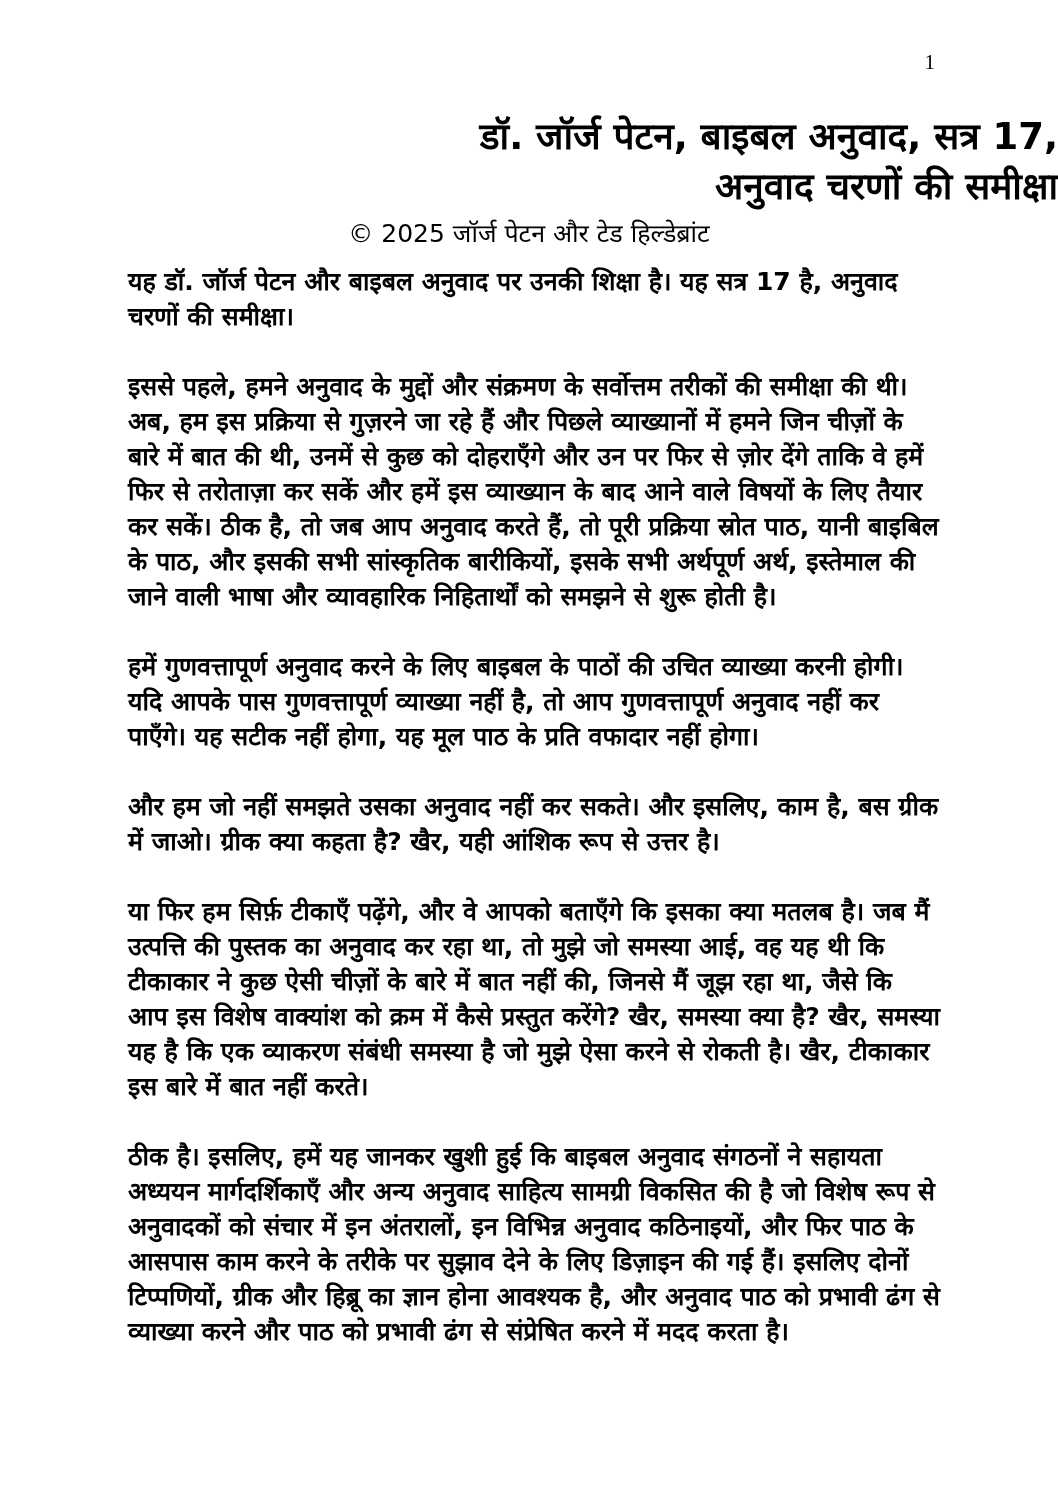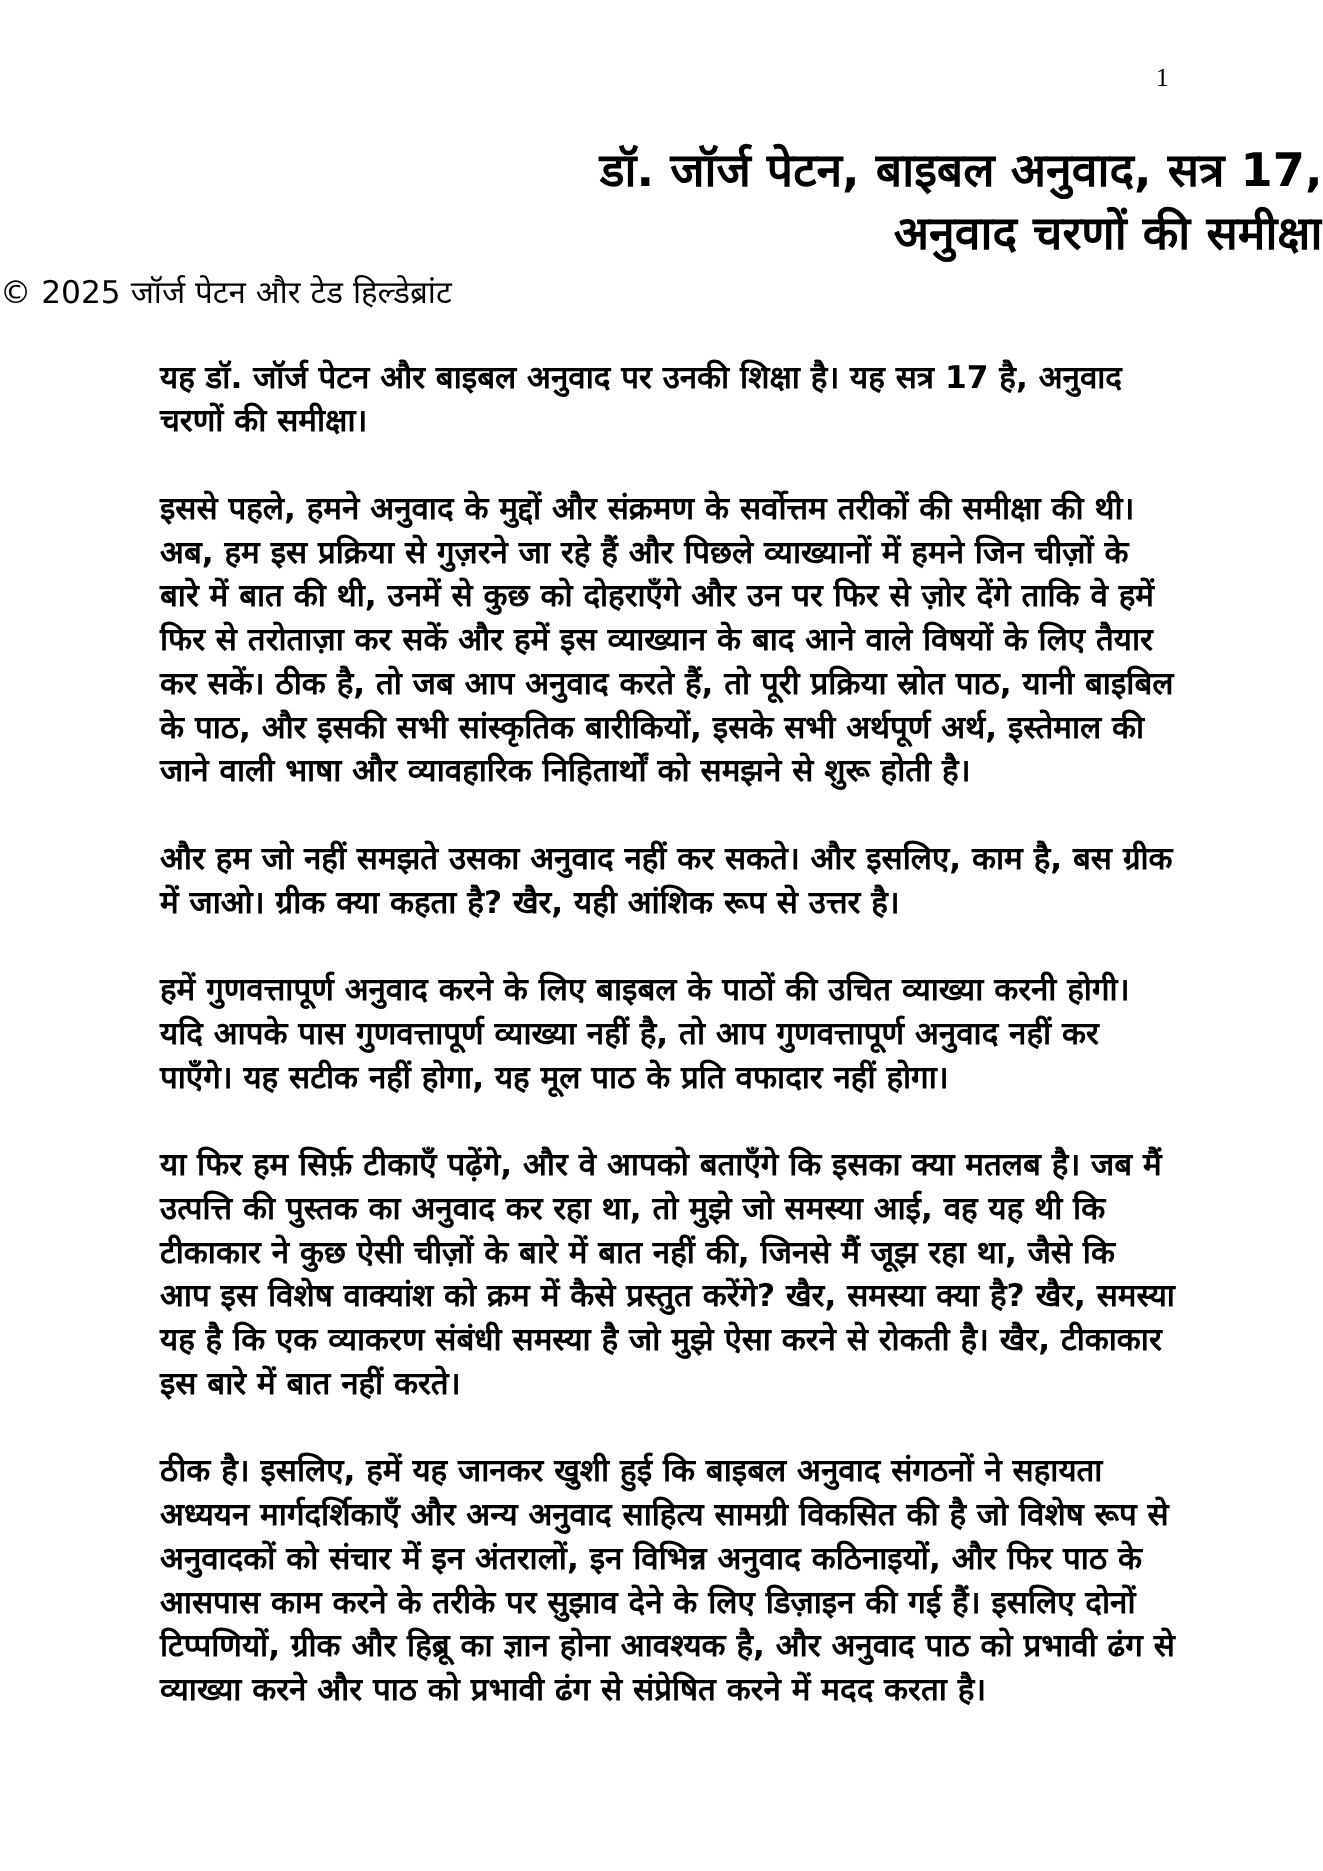--- a/index.html
+++ b/index.html
@@ -29,28 +29,28 @@
   .title-block {
     margin-top: 112px;
     text-align: right;
     font-weight: 700;
     font-size: 37px;
     line-height: 50px;
     color: #000000;
   }
   .copyright {
     margin-top: 6px;
-    text-align: left;
+    text-align: center;
     font-weight: 400;
     font-size: 25px;
     line-height: 32px;
     color: #000000;
   }
   .content {
-    margin: 34px 118px 0 128px;
+    margin: 14px 118px 0 128px;
     text-align: left;
   }
   .content p {
     margin: 0 0 35px 0;
     font-size: 25px;
     line-height: 35px;
     font-weight: 600;
     color: #000000;
     text-align: left;
   }
@@ -65,19 +65,19 @@
   <div class="title-block">
     <div>डॉ. जॉर्ज पेटन, बाइबल अनुवाद, सत्र 17,</div>
     <div>अनुवाद चरणों की समीक्षा</div>
   </div>
 
   <div class="copyright">© 2025 जॉर्ज पेटन और टेड हिल्डेब्रांट</div>
 
   <div class="content">
     <p>यह डॉ. जॉर्ज पेटन और बाइबल अनुवाद पर उनकी शिक्षा है। यह सत्र 17 है, अनुवाद चरणों की समीक्षा।</p>
     <p>इससे पहले, हमने अनुवाद के मुद्दों और संक्रमण के सर्वोत्तम तरीकों की समीक्षा की थी। अब, हम इस प्रक्रिया से गुज़रने जा रहे हैं और पिछले व्याख्यानों में हमने जिन चीज़ों के बारे में बात की थी, उनमें से कुछ को दोहराएँगे और उन पर फिर से ज़ोर देंगे ताकि वे हमें फिर से तरोताज़ा कर सकें और हमें इस व्याख्यान के बाद आने वाले विषयों के लिए तैयार कर सकें। ठीक है, तो जब आप अनुवाद करते हैं, तो पूरी प्रक्रिया स्रोत पाठ, यानी बाइबिल के पाठ, और इसकी सभी सांस्कृतिक बारीकियों, इसके सभी अर्थपूर्ण अर्थ, इस्तेमाल की जाने वाली भाषा और व्यावहारिक निहितार्थों को समझने से शुरू होती है।</p>
+    <p>हमें गुणवत्तापूर्ण अनुवाद करने के लिए बाइबल के पाठों की उचित व्याख्या करनी होगी। यदि आपके पास गुणवत्तापूर्ण व्याख्या नहीं है, तो आप गुणवत्तापूर्ण अनुवाद नहीं कर पाएँगे। यह सटीक नहीं होगा, यह मूल पाठ के प्रति वफादार नहीं होगा।</p>
     <p>और हम जो नहीं समझते उसका अनुवाद नहीं कर सकते। और इसलिए, काम है, बस ग्रीक में जाओ। ग्रीक क्या कहता है? खैर, यही आंशिक रूप से उत्तर है।</p>
-    <p>हमें गुणवत्तापूर्ण अनुवाद करने के लिए बाइबल के पाठों की उचित व्याख्या करनी होगी। यदि आपके पास गुणवत्तापूर्ण व्याख्या नहीं है, तो आप गुणवत्तापूर्ण अनुवाद नहीं कर पाएँगे। यह सटीक नहीं होगा, यह मूल पाठ के प्रति वफादार नहीं होगा।</p>
     <p>या फिर हम सिर्फ़ टीकाएँ पढ़ेंगे, और वे आपको बताएँगे कि इसका क्या मतलब है। जब मैं उत्पत्ति की पुस्तक का अनुवाद कर रहा था, तो मुझे जो समस्या आई, वह यह थी कि टीकाकार ने कुछ ऐसी चीज़ों के बारे में बात नहीं की, जिनसे मैं जूझ रहा था, जैसे कि आप इस विशेष वाक्यांश को क्रम में कैसे प्रस्तुत करेंगे? खैर, समस्या क्या है? खैर, समस्या यह है कि एक व्याकरण संबंधी समस्या है जो मुझे ऐसा करने से रोकती है। खैर, टीकाकार इस बारे में बात नहीं करते।</p>
     <p>ठीक है। इसलिए, हमें यह जानकर खुशी हुई कि बाइबल अनुवाद संगठनों ने सहायता अध्ययन मार्गदर्शिकाएँ और अन्य अनुवाद साहित्य सामग्री विकसित की है जो विशेष रूप से अनुवादकों को संचार में इन अंतरालों, इन विभिन्न अनुवाद कठिनाइयों, और फिर पाठ के आसपास काम करने के तरीके पर सुझाव देने के लिए डिज़ाइन की गई हैं। इसलिए दोनों टिप्पणियों, ग्रीक और हिब्रू का ज्ञान होना आवश्यक है, और अनुवाद पाठ को प्रभावी ढंग से व्याख्या करने और पाठ को प्रभावी ढंग से संप्रेषित करने में मदद करता है।</p>
   </div>
 
 </div>
 
 </body></html>

